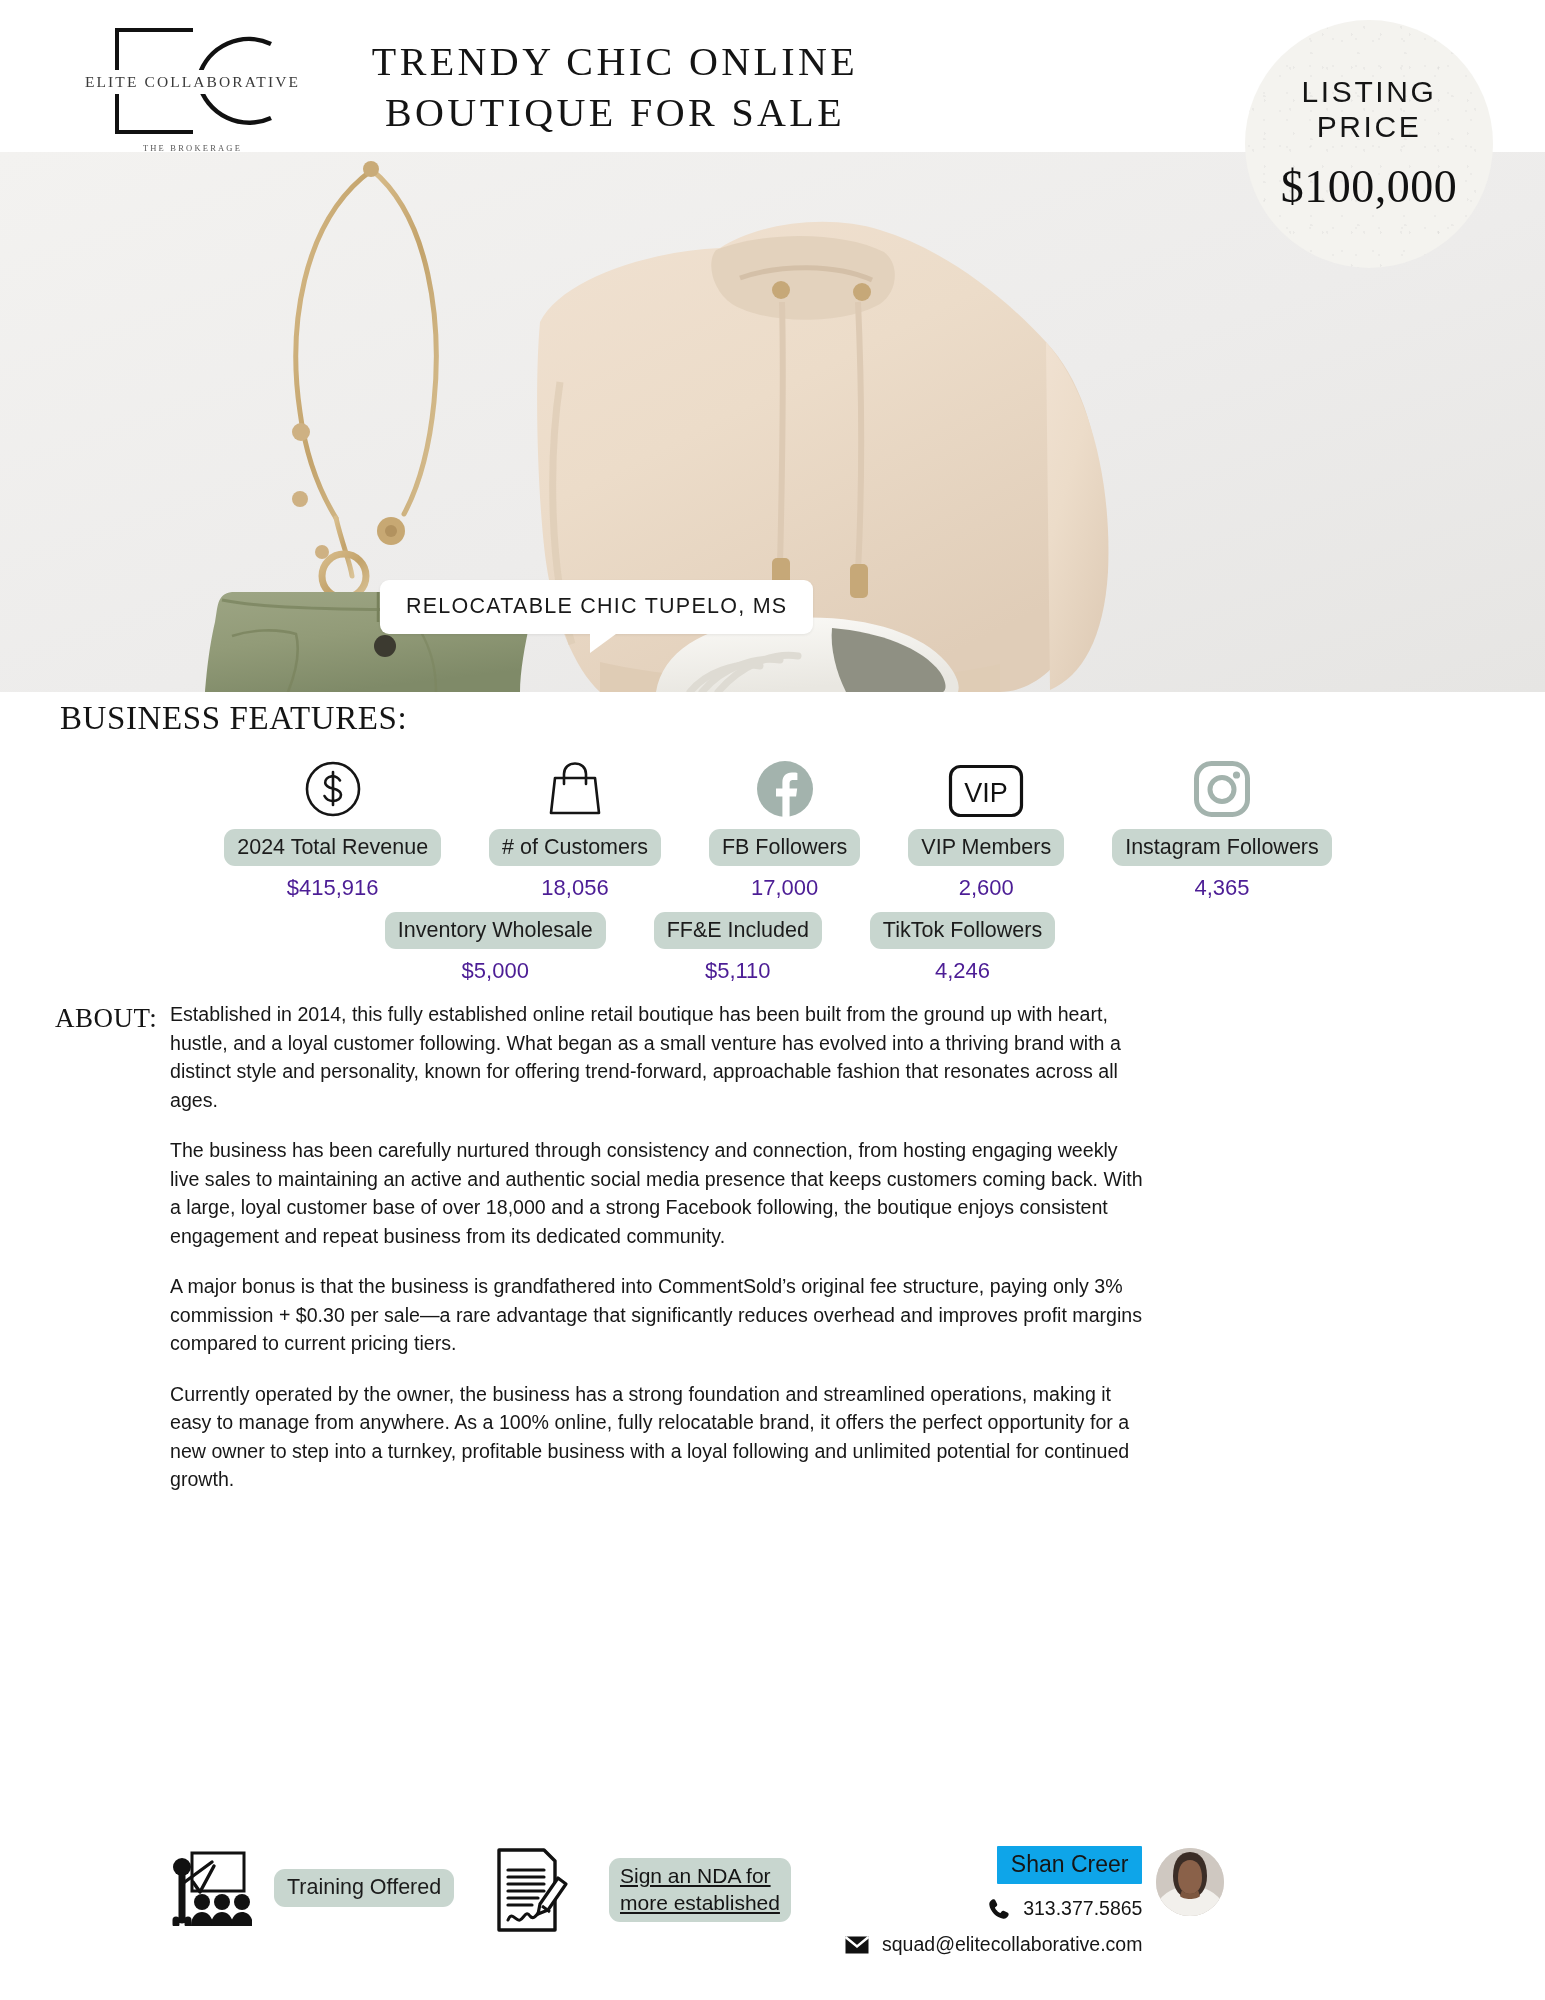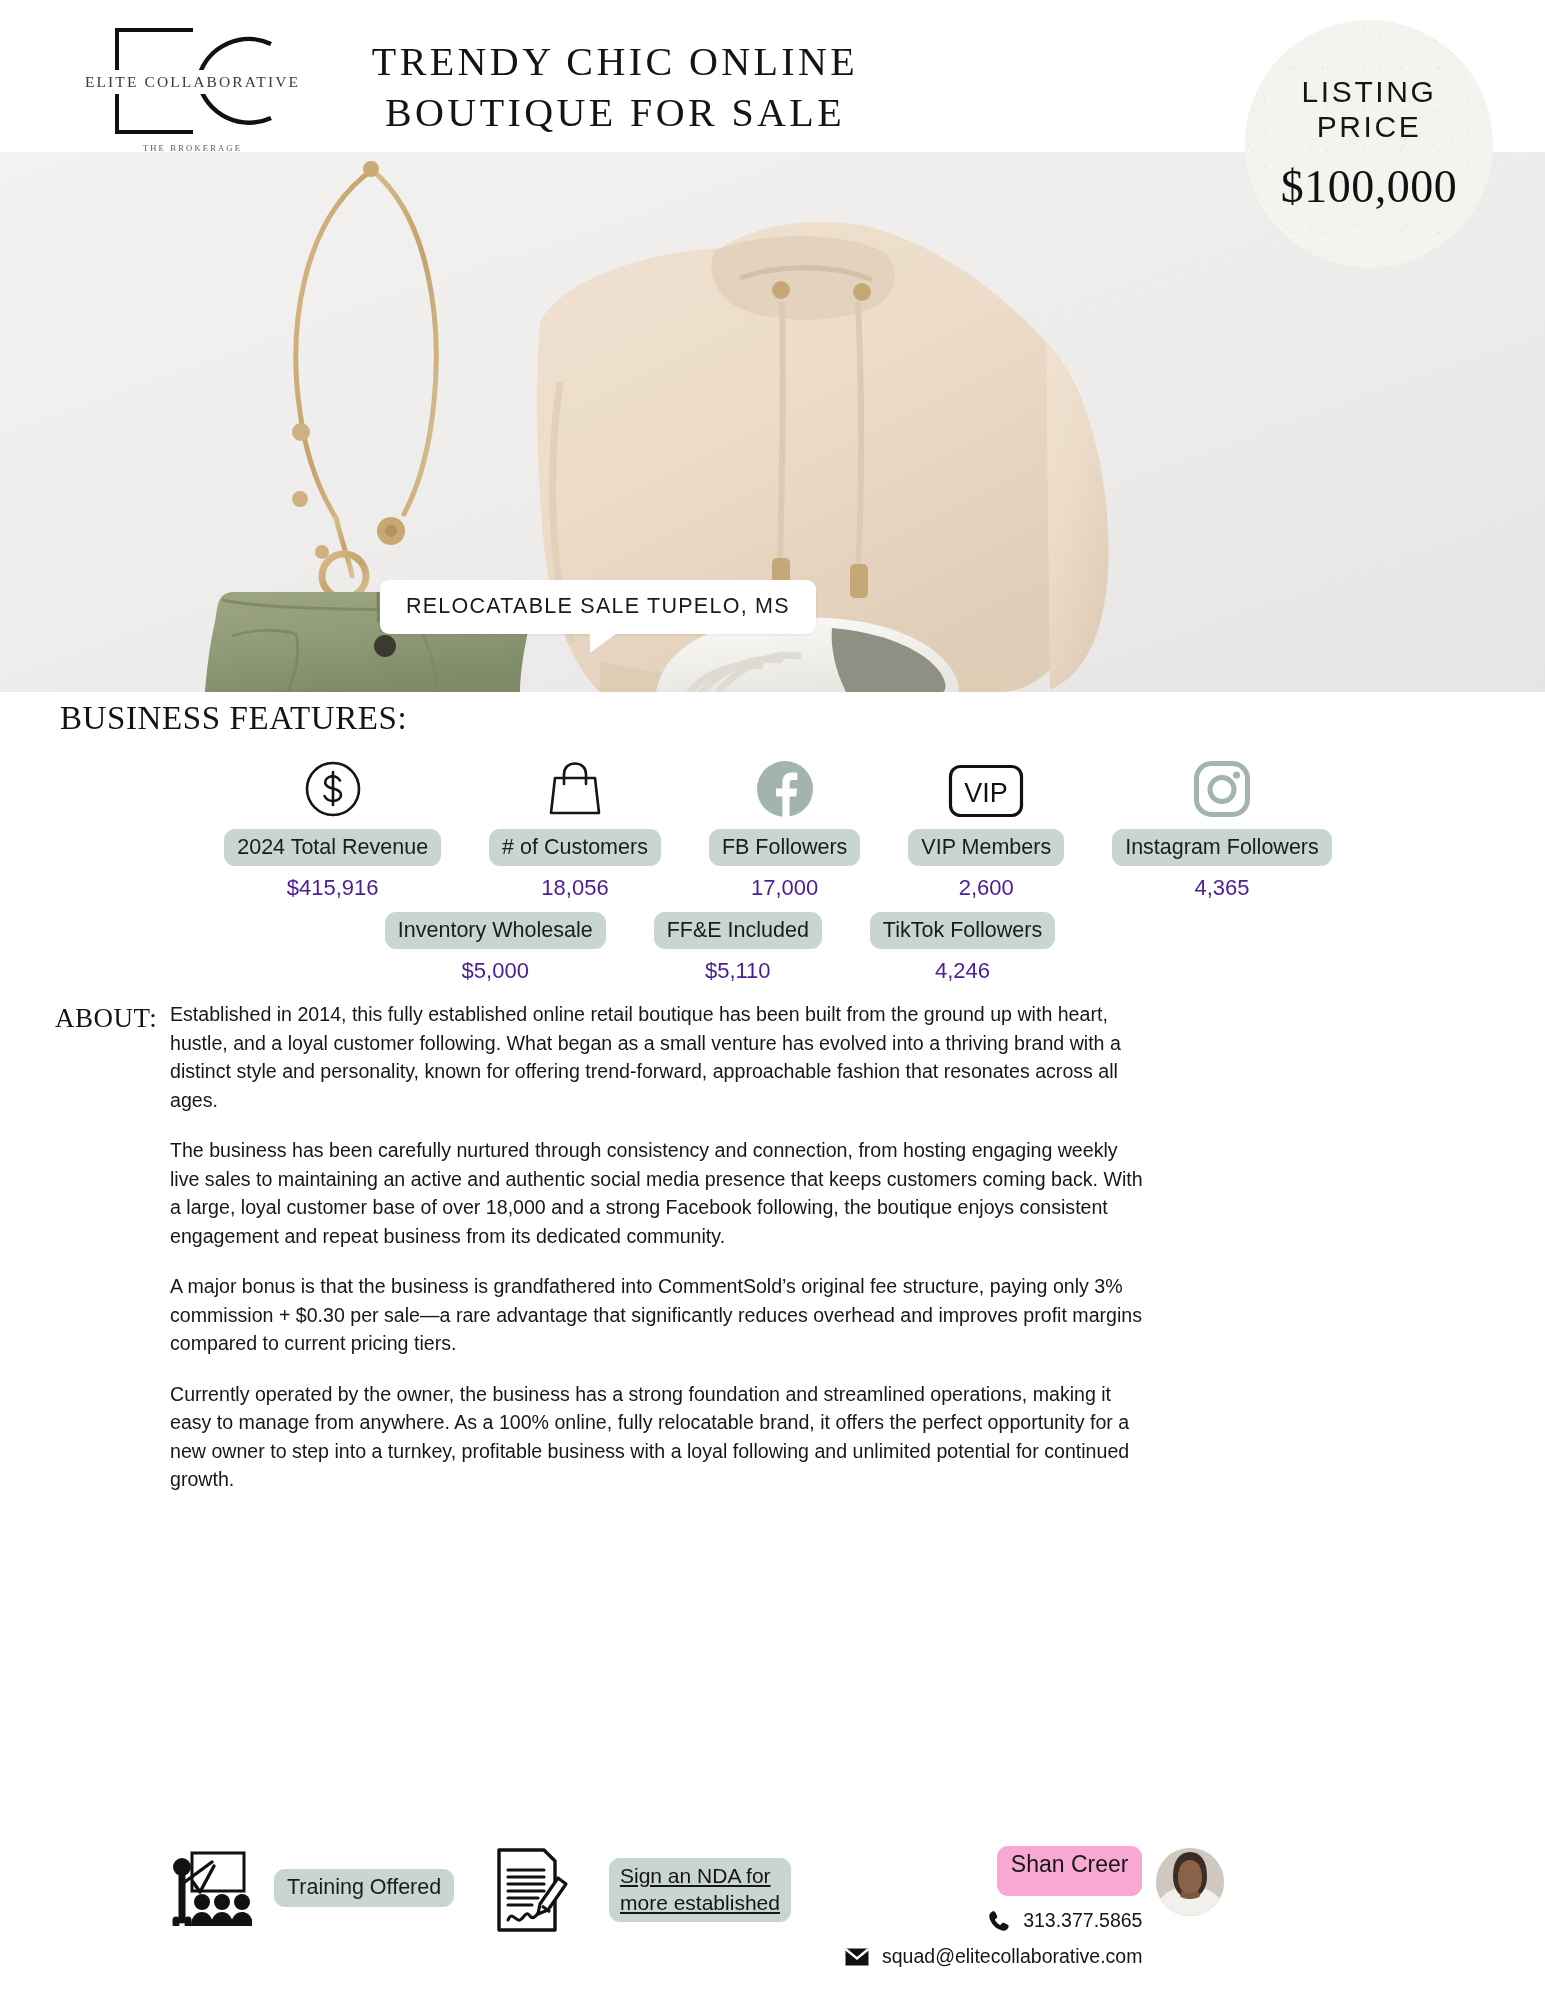--- a/index.html
+++ b/index.html
@@ -114,21 +114,21 @@
   .training{position:absolute;left:168px;top:12px;display:flex;align-items:center;gap:22px;}
   .nda{position:absolute;left:492px;top:6px;display:flex;align-items:center;gap:39px;}
   .nda-pill{background:#c8d6cf;border-radius:11px;padding:5px 11px 6px 11px;}
   .nda-pill div{
     font-size:21px;color:#151515;text-decoration:underline;
     text-underline-offset:2px;line-height:1.26;white-space:nowrap;
   }
   .contact{position:absolute;left:845px;top:8px;display:flex;align-items:flex-start;gap:14px;}
   .contact-text{display:flex;flex-direction:column;align-items:flex-end;}
   .agent-pill{
-    background:#f9a8d4;border-radius:11px;padding:5px 14px 18px 14px;
+    background:#0ea5e9;border-radius:1px;padding:5px 14px 6px 14px;
     font-size:23px;color:#161616;
   }
   .contact-line{display:flex;align-items:center;gap:13px;margin-top:13px;font-size:19.5px;color:#151515;}
   .avatar{
     width:68px;height:68px;border-radius:50%;overflow:hidden;
     background:#d7d2cd;position:relative;flex:none;margin-top:2px;
   }
   svg{display:block;}
 </style>
 </head>
@@ -241,21 +241,21 @@
       <path d="M832 476 C880 480 922 496 940 520 C948 532 946 540 942 540
                L846 540 C836 520 830 496 832 476 Z" fill="#8f9083"></path>
       <g stroke="#dedbd3" stroke-width="7" fill="none" stroke-linecap="round">
         <path d="M690 540 C706 520 736 510 760 514"></path>
         <path d="M702 540 C722 516 754 504 780 508"></path>
         <path d="M718 540 C740 514 772 500 798 504"></path>
       </g>
     </svg>
   </div>
 
-  <div class="relocatable">RELOCATABLE SALE TUPELO, MS</div>
+  <div class="relocatable">RELOCATABLE CHIC TUPELO, MS</div>
 
   <div class="features-head">BUSINESS FEATURES:</div>
 
   <div class="feat-row" style="left:88px;top:760px;width:1380px;gap:48px;">
 
     <div class="feat">
       <div class="feat-icon">
         <svg width="58" height="58" viewBox="0 0 58 58">
           <circle cx="29" cy="29" r="26" fill="none" stroke="#151515" stroke-width="2.6"></circle>
           <path d="M36 20.5 C34 17.5 30.5 16 27.5 16.4 C23.5 17 21 19.6 21.2 22.8

